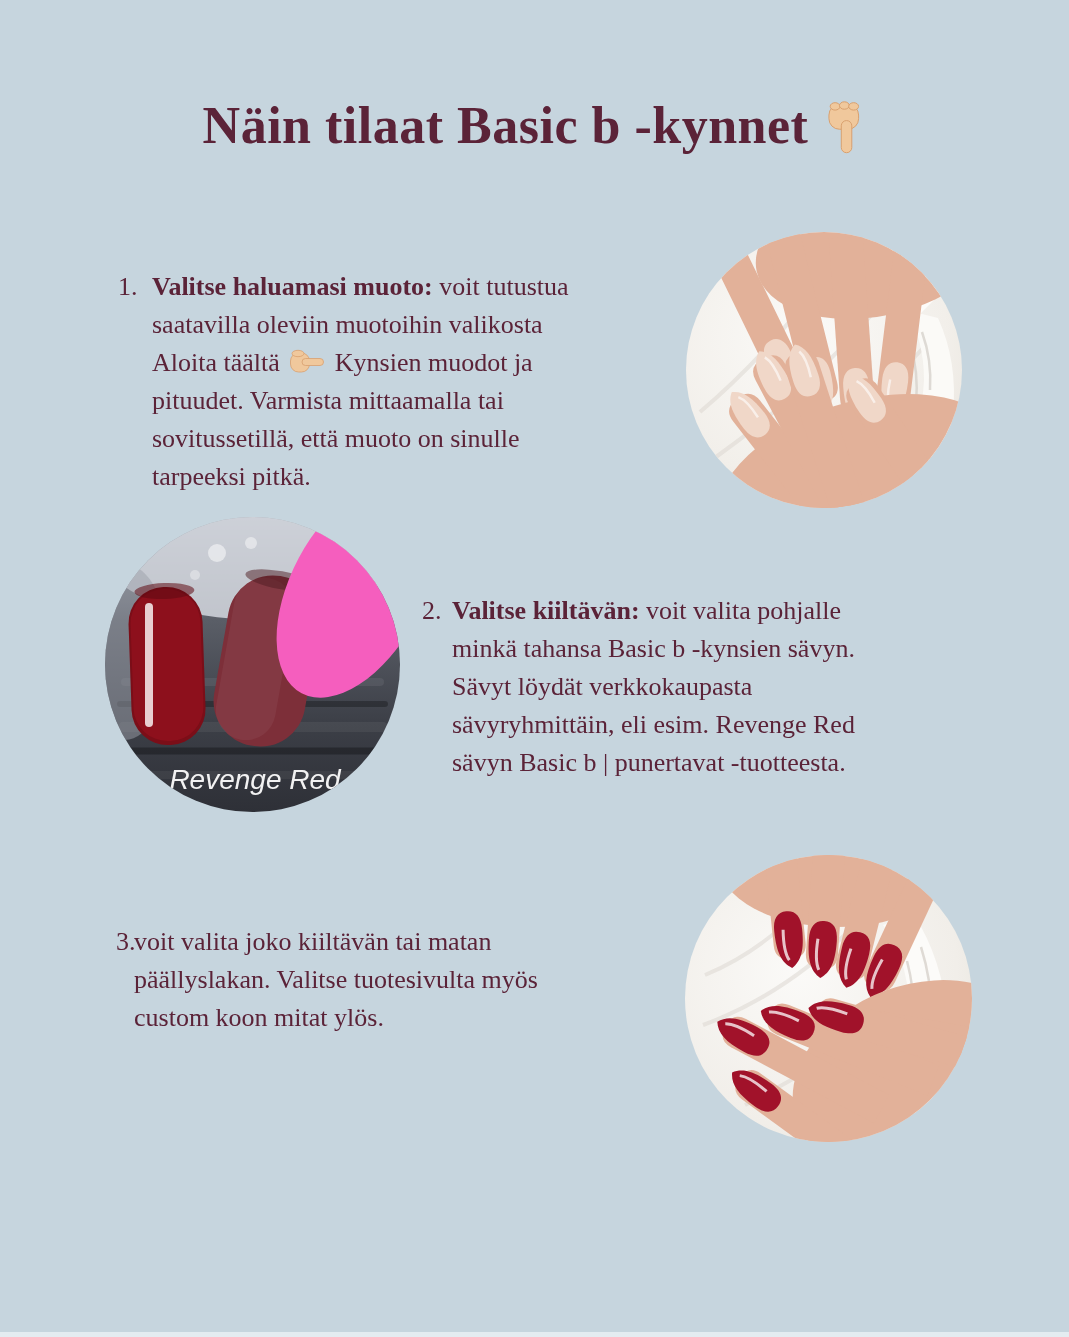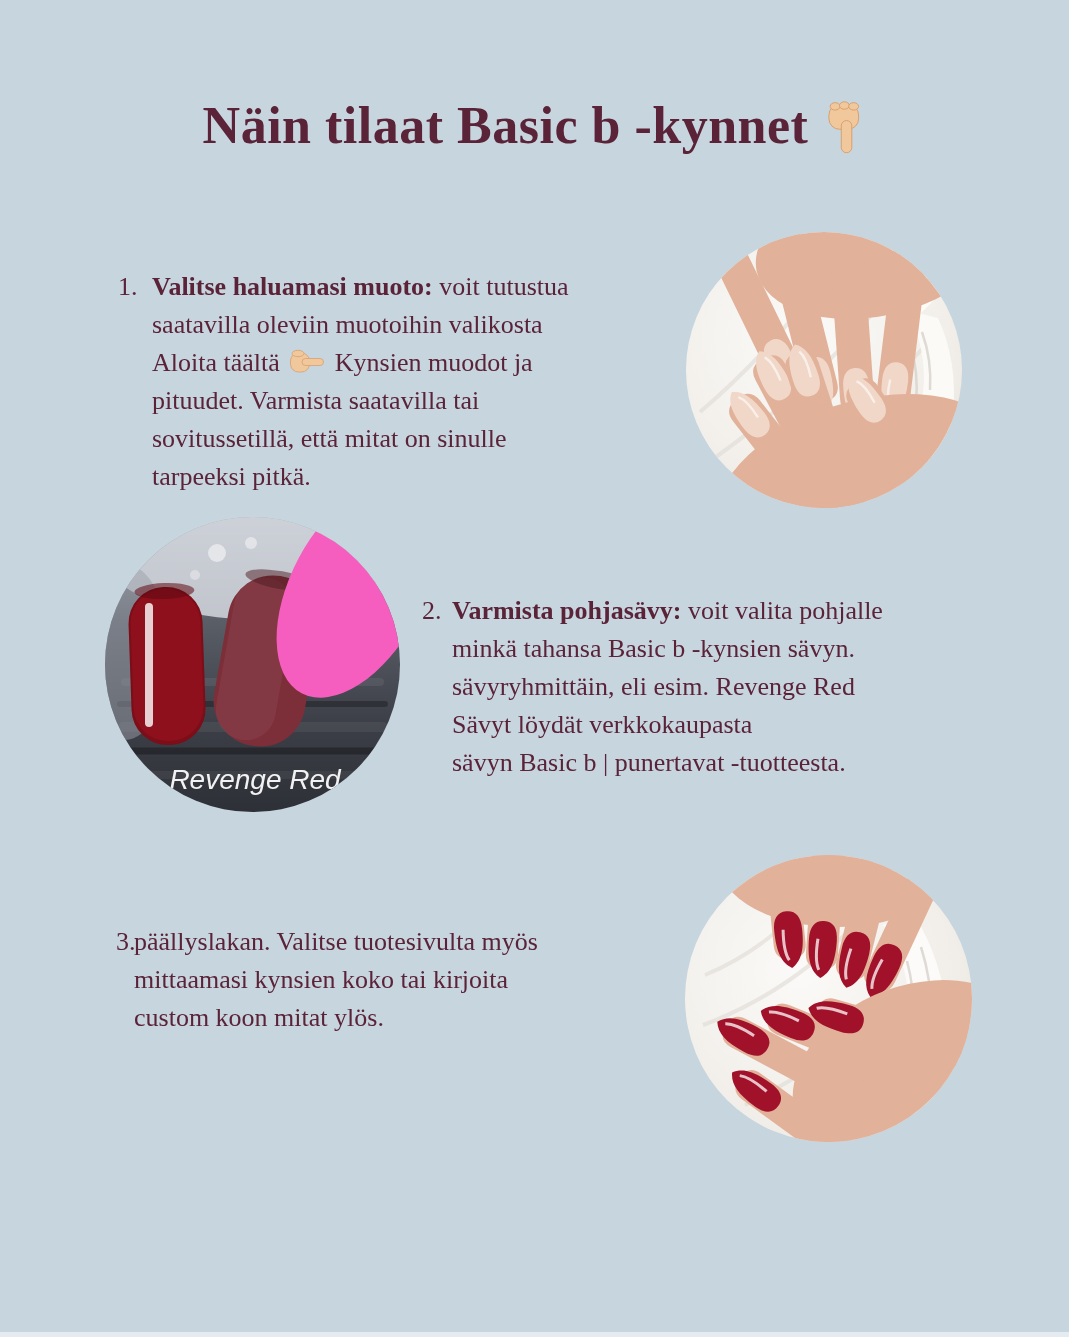--- a/index.html
+++ b/index.html
@@ -62,22 +62,22 @@
       <div class="step-line"><b>Valitse haluamasi muoto:</b><span> voit tutustua</span></div>
       <div>
           <div class="step-line">saatavilla oleviin muotoihin valikosta</div>
           <div class="step-line">Aloita täältä <svg class="p-icon" width="36" height="26" viewBox="0 0 36 26">
     <g fill="var(--c-pointer)" stroke="var(--c-pointer-line)" stroke-width="0.8">
       <rect x="1.5" y="4" width="19" height="19" rx="8"></rect>
       <ellipse cx="9" cy="4.5" rx="6" ry="3.2"></ellipse>
       <rect x="13" y="9.5" width="21.5" height="7" rx="3.5"></rect>
     </g>
   </svg> Kynsien muodot ja</div>
-          <div class="step-line">pituudet. Varmista saatavilla tai</div>
-          <div class="step-line">sovitussetillä, että mitat on sinulle</div>
+          <div class="step-line">pituudet. Varmista mittaamalla tai</div>
+          <div class="step-line">sovitussetillä, että muoto on sinulle</div>
           <div class="step-line">tarpeeksi pitkä.</div>
         </div>
     </div>
   </div>
 
   <div class="photo" style="left:686px;top:232px;width:276px;height:276px">
     <svg width="276" height="276" viewBox="0 0 276 276">
       <defs>
         <radialGradient id="fab1" cx="42%" cy="38%" r="75%">
           <stop offset="0%" stop-color="#FBFAF8"></stop>
@@ -193,36 +193,36 @@
         <ellipse rx="66" ry="118" fill="var(--c-swatch-pink)"></ellipse>
         <rect x="18" y="-64" width="11" height="52" rx="5.5" fill="#FFFFFF" opacity=".9"></rect>
       </g>
       <text class="swatch-label" x="150" y="272" font-size="28" fill="var(--c-label)" text-anchor="middle">Revenge Red</text>
     </svg>
   </div>
 
   <div class="step" style="left:452px;top:592px;width:462px">
     <span class="step-num" style="left:-30px">2.</span>
     <div class="step-body">
-      <div class="step-line"><b>Varmista pohjasävy:</b><span> voit valita pohjalle</span></div>
+      <div class="step-line"><b>Valitse kiiltävän:</b><span> voit valita pohjalle</span></div>
       <div>
           <div class="step-line">minkä tahansa Basic b -kynsien sävyn.</div>
+          <div class="step-line">Sävyt löydät verkkokaupasta</div>
           <div class="step-line">sävyryhmittäin, eli esim. Revenge Red</div>
-          <div class="step-line">Sävyt löydät verkkokaupasta</div>
           <div class="step-line">sävyn Basic b | punertavat -tuotteesta.</div>
         </div>
     </div>
   </div>
 
   <div class="step" style="left:134px;top:923px;width:500px">
     <span class="step-num" style="left:-18px">3.</span>
     <div class="step-body">
       <div>
+          <div class="step-line">voit valita joko kiiltävän tai matan</div>
           <div class="step-line">päällyslakan. Valitse tuotesivulta myös</div>
-          <div class="step-line">mittaamasi kynsien koko tai kirjoita</div>
           <div class="step-line">custom koon mitat ylös.</div>
         </div>
     </div>
   </div>
 
   <div class="photo" style="left:685px;top:855px;width:287px;height:287px">
     <svg width="287" height="287" viewBox="0 0 287 287">
       <defs>
         <radialGradient id="fab3" cx="40%" cy="40%" r="78%">
           <stop offset="0%" stop-color="#FBFAF8"></stop>

